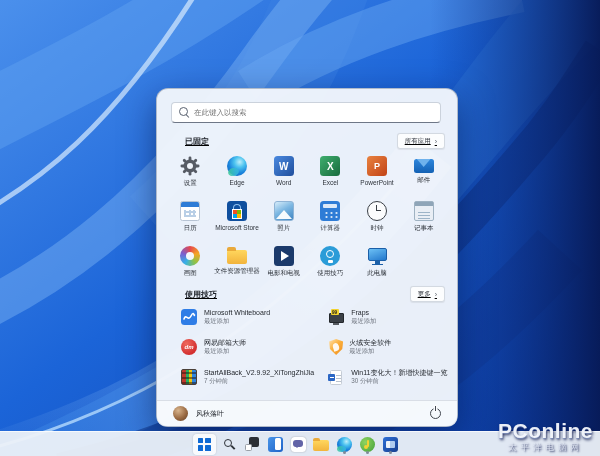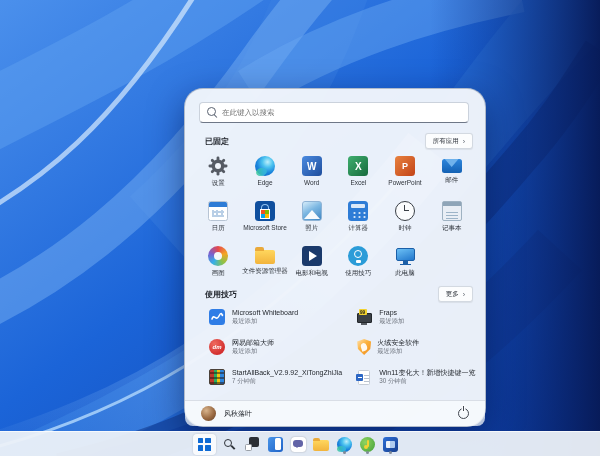--- a/index.html
+++ b/index.html
@@ -3,34 +3,34 @@
 <meta charset="utf-8">
 <style>
   html,body{margin:0;padding:0;background:#222;}
   #stage{position:relative;width:600px;height:456px;overflow:hidden;
          font-family:"Liberation Sans","DejaVu Sans",sans-serif;}
   #wallpaper{position:absolute;inset:0;}
 
   
   #start-menu{position:absolute;left:156px;top:88px;width:300px;height:337px;
     background:rgba(241,245,251,0.97);border:1px solid rgba(130,142,162,0.55);
-    border-radius:19px;box-shadow:0 12px 34px rgba(4,14,60,0.5);z-index:3;margin-left:28px;}
+    border-radius:12px;box-shadow:0 12px 34px rgba(4,14,60,0.5);z-index:3;}
   #search-wrap{position:absolute;left:14px;top:12px;width:270px;height:21px;}
   #search-input{width:100%;height:100%;box-sizing:border-box;border:1px solid #cbd2dc;
     border-bottom:1px solid #6e7787;border-radius:4px;background:#fff;
     padding:0 6px 0 22px;font-size:7.5px;color:#3c424d;outline:none;
     font-family:"Liberation Sans","DejaVu Sans",sans-serif;}
   #search-input::placeholder{color:#5cururu;}
   .mag{position:absolute;left:8px;top:6px;width:7px;height:7px;
     border:1.3px solid #5a6270;border-radius:50%;}
   .mag:after{content:"";position:absolute;width:1.3px;height:4px;background:#5a6270;
     right:-1.5px;bottom:-2.5px;transform:rotate(-45deg);}
 
-  .row-head{position:absolute;left:20px;right:12px;display:flex;
-    align-items:center;justify-content:space-between;}
+  .row-head{position:absolute;left:28px;right:12px;display:flex;
+    align-items:center;justify-content:space-between;text-decoration:underline;}
   #pinned-head{top:44px;} #rec-head{top:197px;}
   .sec-title{font-size:8px;font-weight:bold;color:#1d2128;}
   .mini-btn{display:flex;align-items:center;gap:4px;font-size:6.5px;color:#2f343c;
     background:#fcfdfe;border:1px solid #d3d9e1;border-radius:3px;
     padding:2.5px 7px;box-shadow:0 0.5px 1px rgba(0,0,0,0.07);cursor:pointer;}
   .chev{font-size:7px;color:#555c66;line-height:1;}
 
   #pin-grid{position:absolute;left:10px;right:10px;top:62px;display:grid;
     grid-template-columns:repeat(6,1fr);}
   .pin{height:40px;display:flex;flex-direction:column;align-items:center;
@@ -424,20 +424,24 @@
     <div id="menu-footer">
       <div class="avatar"></div>
       <span class="uname">风秋落叶</span>
       <div class="pwr">
         <span class="ring"></span>
         <span class="bar"></span>
       </div>
     </div>
   </div>
 
+  <div id="wm">
+    <div class="wm-title">PConline</div>
+    <div class="wm-sub">太平洋电脑网</div>
+  </div>
 
   <div id="taskbar">
     <div id="tb-row">
       <div class="tb tb-start-wrap">
         <div class="winlogo">
           <span></span>
             <span></span>
             <span></span>
             <span></span>
         </div>

